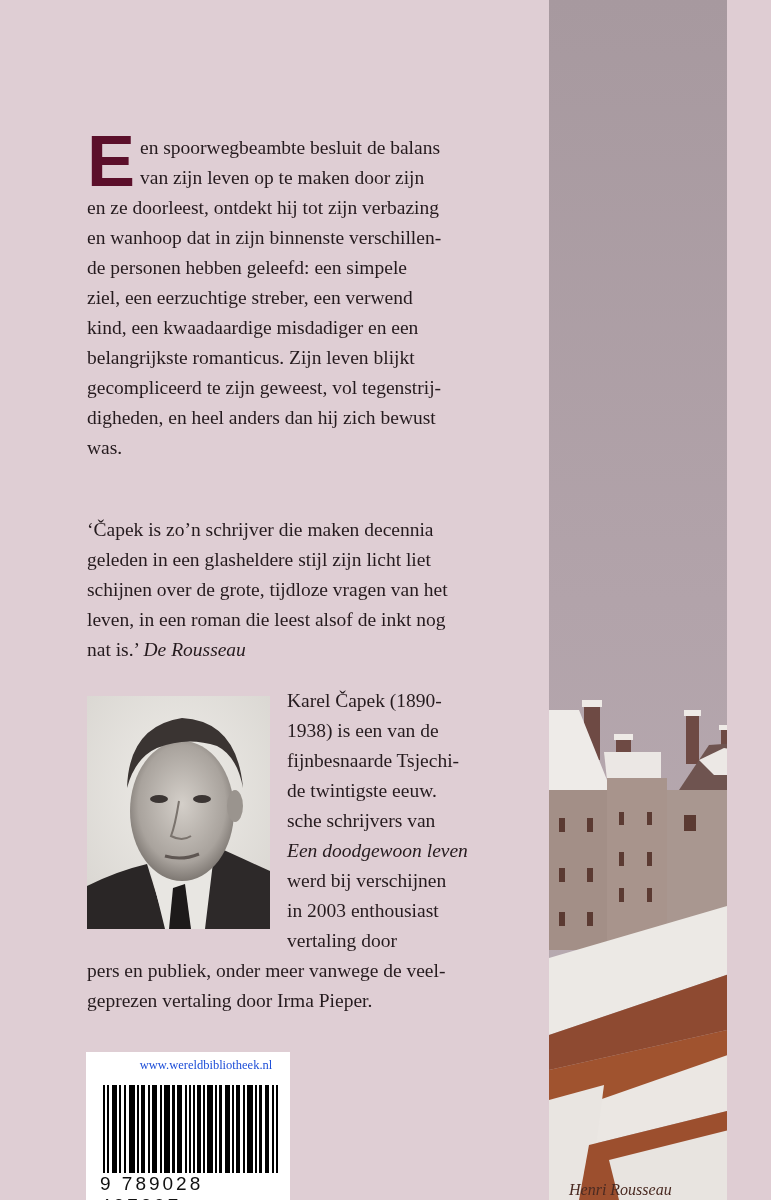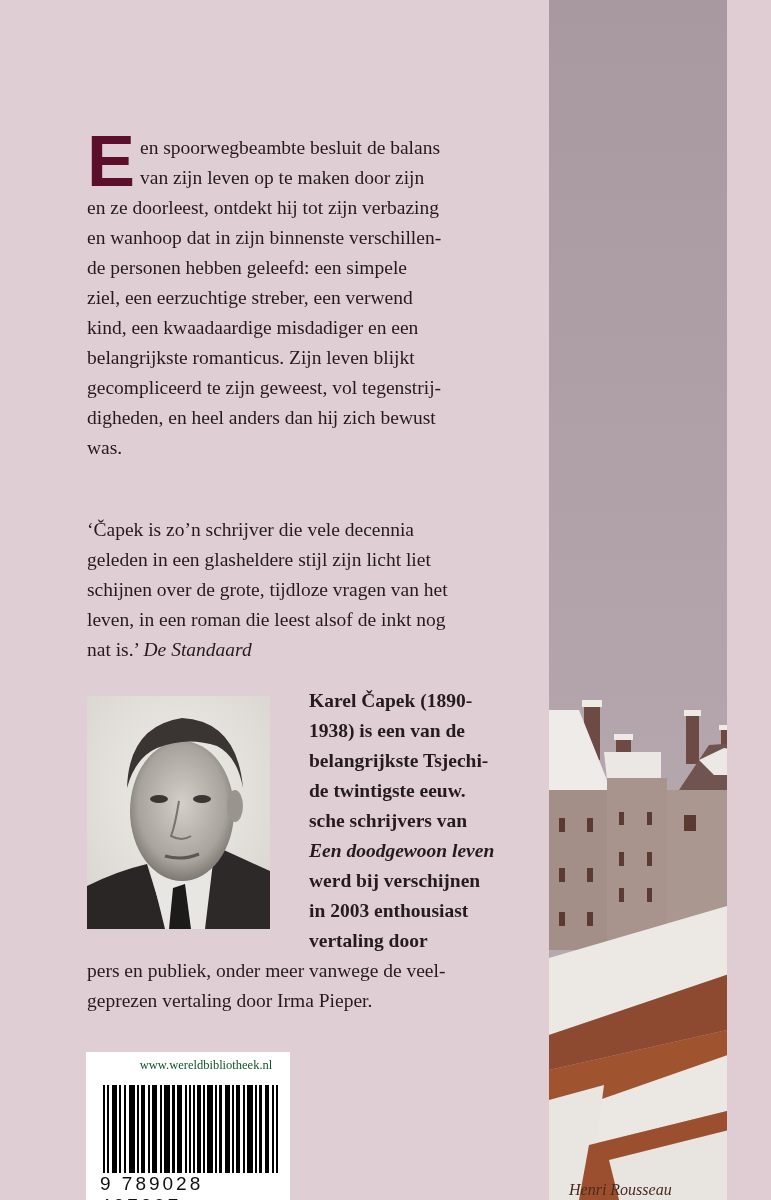--- a/index.html
+++ b/index.html
@@ -8,26 +8,26 @@
   .text-block{position:absolute;font-family:"Liberation Serif","DejaVu Serif",serif;font-size:19.5px;line-height:30px;color:#251b1e;}
   .blurb{left:87px;top:133px;width:440px;}
   .blurb .line{display:block;white-space:nowrap;}
   .dropcap{position:absolute;left:87px;top:133px;width:46px;height:54px;background:transparent;}
   .dropcap-e{position:absolute;left:0;top:0;font-family:"Liberation Sans","DejaVu Sans",sans-serif;font-weight:bold;font-size:72px;line-height:56px;color:#5b0f2a;}
   .indent{padding-left:53px;}
   .quote{left:87px;top:515px;width:440px;}
   .quote .line{display:block;white-space:nowrap;}
   .italic{font-style:italic;}
   .portrait{position:absolute;left:87px;top:696px;width:183px;height:233px;background:#e9e7e3;overflow:hidden;}
-  .bio{left:309px;top:686px;width:240px;font-weight:bold;}
+  .bio{left:287px;top:686px;width:240px;}
   .bio .line{display:block;white-space:nowrap;}
   .bio2{left:87px;top:956px;width:450px;}
   .bio2 .line{display:block;white-space:nowrap;}
   .barcode-box{position:absolute;left:86px;top:1052px;width:204px;height:148px;background:#ffffff;}
-  .barcode-url{position:absolute;left:0;top:6px;width:240px;text-align:center;font-family:"Liberation Serif",serif;font-size:12.5px;color:#14532d;}
+  .barcode-url{position:absolute;left:0;top:6px;width:240px;text-align:center;font-family:"Liberation Serif",serif;font-size:12.5px;color:#1d4ed8;}
   .barcode-bars{position:absolute;left:17px;top:33px;width:180px;height:100px;}
   .barcode-digits{position:absolute;left:14px;top:121px;font-family:"Liberation Sans",sans-serif;font-size:19px;letter-spacing:3px;color:#111;background:#fff;}
   .painting{position:absolute;left:549px;top:0;width:178px;height:1200px;overflow:hidden;background:#a89aa2;}
 </style>
 </head>
 <body>
 
 <div class="cover"></div>
 
 <div class="dropcap">
@@ -42,25 +42,25 @@
   <span class="line">de personen hebben geleefd: een simpele</span>
   <span class="line">ziel, een eerzuchtige streber, een verwend</span>
   <span class="line">kind, een kwaadaardige misdadiger en een</span>
   <span class="line">belangrijkste romanticus. Zijn leven blijkt</span>
   <span class="line">gecompliceerd te zijn geweest, vol tegenstrij-</span>
   <span class="line">digheden, en heel anders dan hij zich bewust</span>
   <span class="line">was.</span>
 </div>
 
 <div class="text-block quote">
-  <span class="line">‘Čapek is zo’n schrijver die vele decennia</span>
+  <span class="line">‘Čapek is zo’n schrijver die maken decennia</span>
   <span class="line">geleden in een glasheldere stijl zijn licht liet</span>
   <span class="line">schijnen over de grote, tijdloze vragen van het</span>
   <span class="line">leven, in een roman die leest alsof de inkt nog</span>
-  <span class="line"><span>nat is.’</span> <span class="italic">De Standaard</span></span>
+  <span class="line"><span>nat is.’</span> <span class="italic">De Rousseau</span></span>
 </div>
 
 <div class="portrait">
   <svg width="183" height="233" viewBox="0 0 183 233">
     <defs>
       <radialGradient id="bgg" cx="50%" cy="40%" r="70%">
         <stop offset="0" stop-color="#eeece8"></stop>
         <stop offset="1" stop-color="#d9d6d1"></stop>
       </radialGradient>
       <radialGradient id="face" cx="50%" cy="45%" r="60%">
@@ -80,21 +80,21 @@
     <ellipse cx="115" cy="103" rx="9" ry="4" fill="#3b3533"></ellipse>
     <path d="M92 105 Q88 130 84 140 Q95 146 104 140" stroke="#7a736d" stroke-width="2" fill="none"></path>
     <path d="M78 160 Q95 165 112 158" stroke="#5e5652" stroke-width="3" fill="none"></path>
     <ellipse cx="148" cy="110" rx="8" ry="16" fill="#9a948e"></ellipse>
   </svg>
 </div>
 
 <div class="text-block bio">
   <span class="line">Karel Čapek (1890-</span>
   <span class="line">1938) is een van de</span>
-  <span class="line">belangrijkste Tsjechi-</span>
+  <span class="line">fijnbesnaarde Tsjechi-</span>
   <span class="line">de twintigste eeuw.</span>
   <span class="line">sche schrijvers van</span>
   <span class="line italic">Een doodgewoon leven</span>
   <span class="line">werd bij verschijnen</span>
   <span class="line">in 2003 enthousiast</span>
   <span class="line">vertaling door</span>
 </div>
 
 <div class="text-block bio2">
   <span class="line">pers en publiek, onder meer vanwege de veel-</span>

